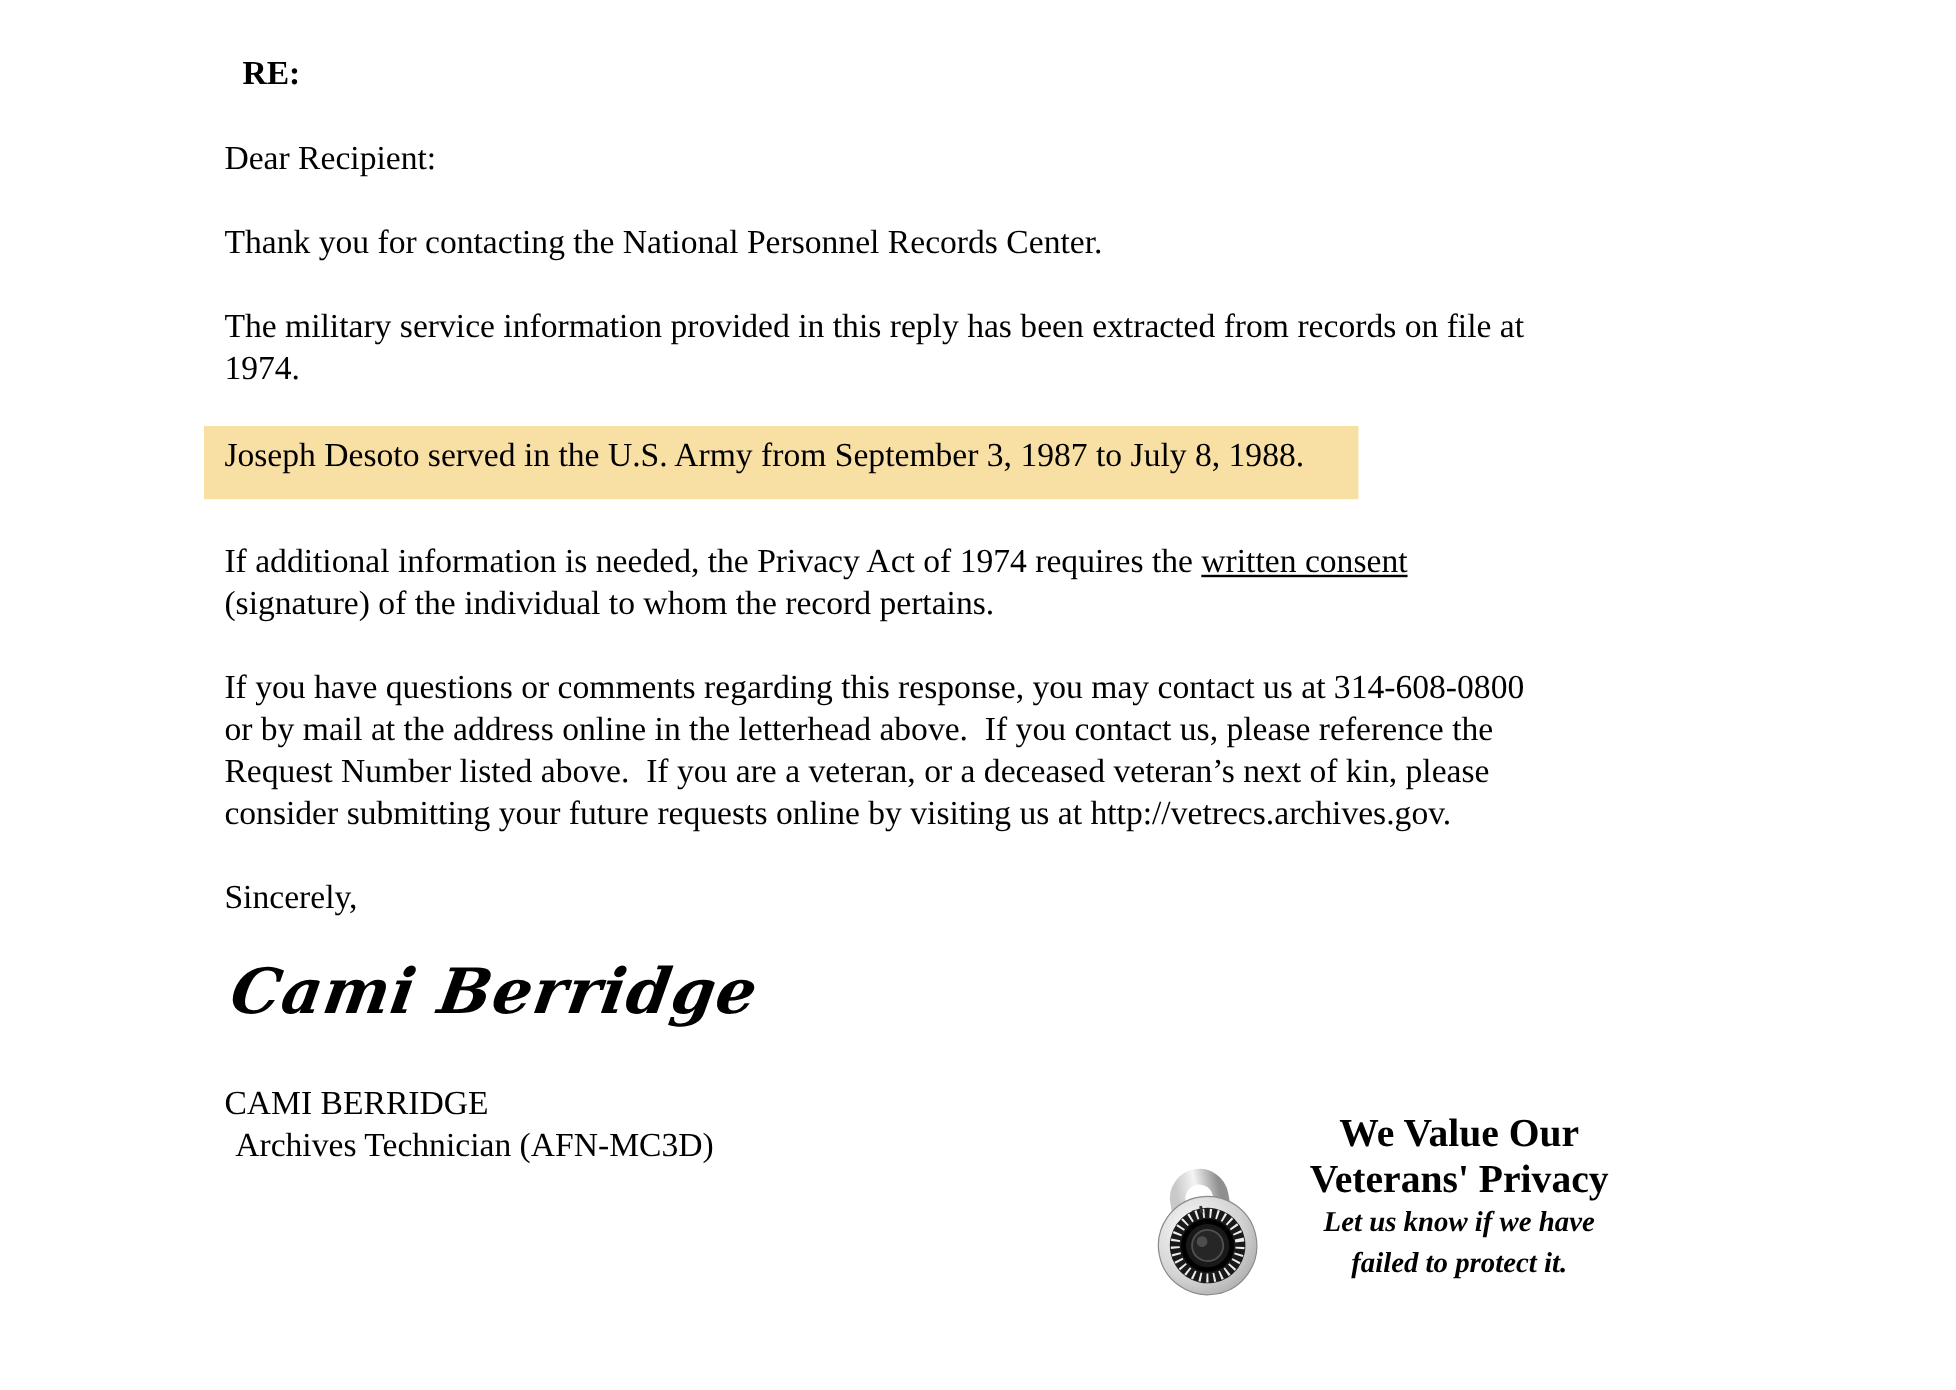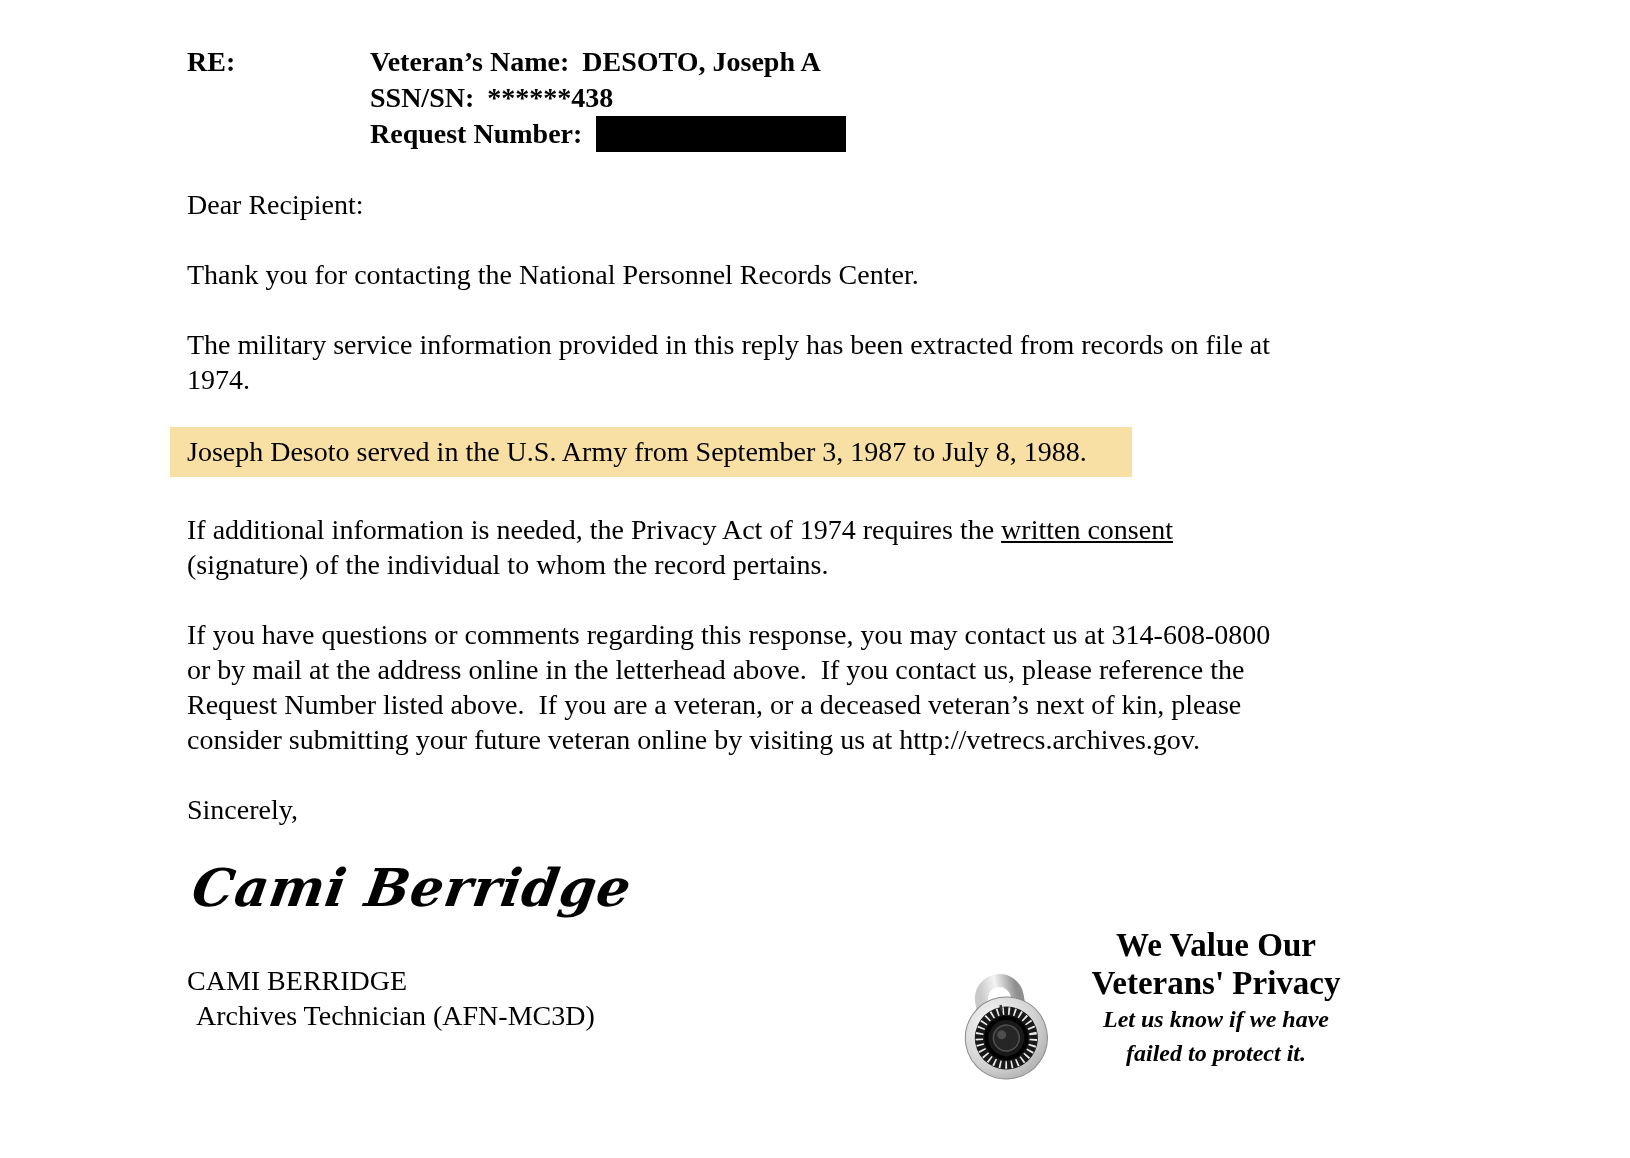--- a/index.html
+++ b/index.html
@@ -16,37 +16,37 @@
     overflow: hidden;
   }
   .content {
     position: absolute;
     left: 187px;
     top: 44px;
     width: 1215px;
   }
   
   .re-block { display: flex; font-weight: bold; line-height: 36px; }
-  .re-label { width: 183px; }
+  .re-label { width: 183px; margin-left: 15px; }
   .re-lines .value { margin-left: 13px; white-space: pre-wrap; }
   .redaction-bar {
     display: inline-block;
     width: 250px; height: 36px;
     background: #000;
     margin-left: 14px;
     vertical-align: -9px;
   }
   
   p { margin: 35px 0 0 0; }
   .line { display: block; white-space: pre-wrap; }
   .salutation { }
   .highlight-wrap { margin-top: 30px; }
   .highlight {
     display: inline-block;
-    padding: 7px 45px 8px 17px;
+    padding: 7px 45px 19px 17px;
     margin-left: -17px;
   }
   .underlined { text-decoration: underline; }
   
   .signature {
     margin-top: 24px;
     font-family: "DejaVu Serif", serif;
     font-style: italic;
     font-weight: bold;
     font-size: 52px;
@@ -72,25 +72,20 @@
   }
 </style>
 </head>
 <body>
 
 <div class="page">
   <div class="content">
 
     <div class="re-block">
       <div class="re-label">RE:</div>
-      <div class="re-lines">
-        <div><span>Veteran’s Name:</span><span class="value">DESOTO, Joseph A</span></div>
-        <div><span>SSN/SN:</span><span class="value">******438</span></div>
-        <div><span>Request Number:</span><span class="redaction-bar"></span></div>
-      </div>
     </div>
 
     <p class="salutation">Dear Recipient:</p>
 
     <p>Thank you for contacting the National Personnel Records Center.</p>
 
     <p>
       <span class="line">The military service information provided in this reply has been extracted from records on file at</span>
       <span class="line">1974.</span>
     </p>
@@ -101,21 +96,21 @@
 
     <p>
       <span class="line"><span>If additional information is needed, the Privacy Act of 1974 requires the </span><span class="underlined">written consent</span></span>
       <span class="line">(signature) of the individual to whom the record pertains.</span>
     </p>
 
     <p>
       <span class="line">If you have questions or comments regarding this response, you may contact us at 314-608-0800</span>
       <span class="line">or by mail at the address online in the letterhead above.  If you contact us, please reference the</span>
       <span class="line">Request Number listed above.  If you are a veteran, or a deceased veteran’s next of kin, please</span>
-      <span class="line">consider submitting your future veteran online by visiting us at http://vetrecs.archives.gov.</span>
+      <span class="line">consider submitting your future requests online by visiting us at http://vetrecs.archives.gov.</span>
     </p>
 
     <p>Sincerely,</p>
 
     <div class="signature">Cami Berridge</div>
 
     <p class="signer-name">CAMI BERRIDGE</p>
     <p class="signer-title">Archives Technician (AFN-MC3D)</p>
   </div>
 

